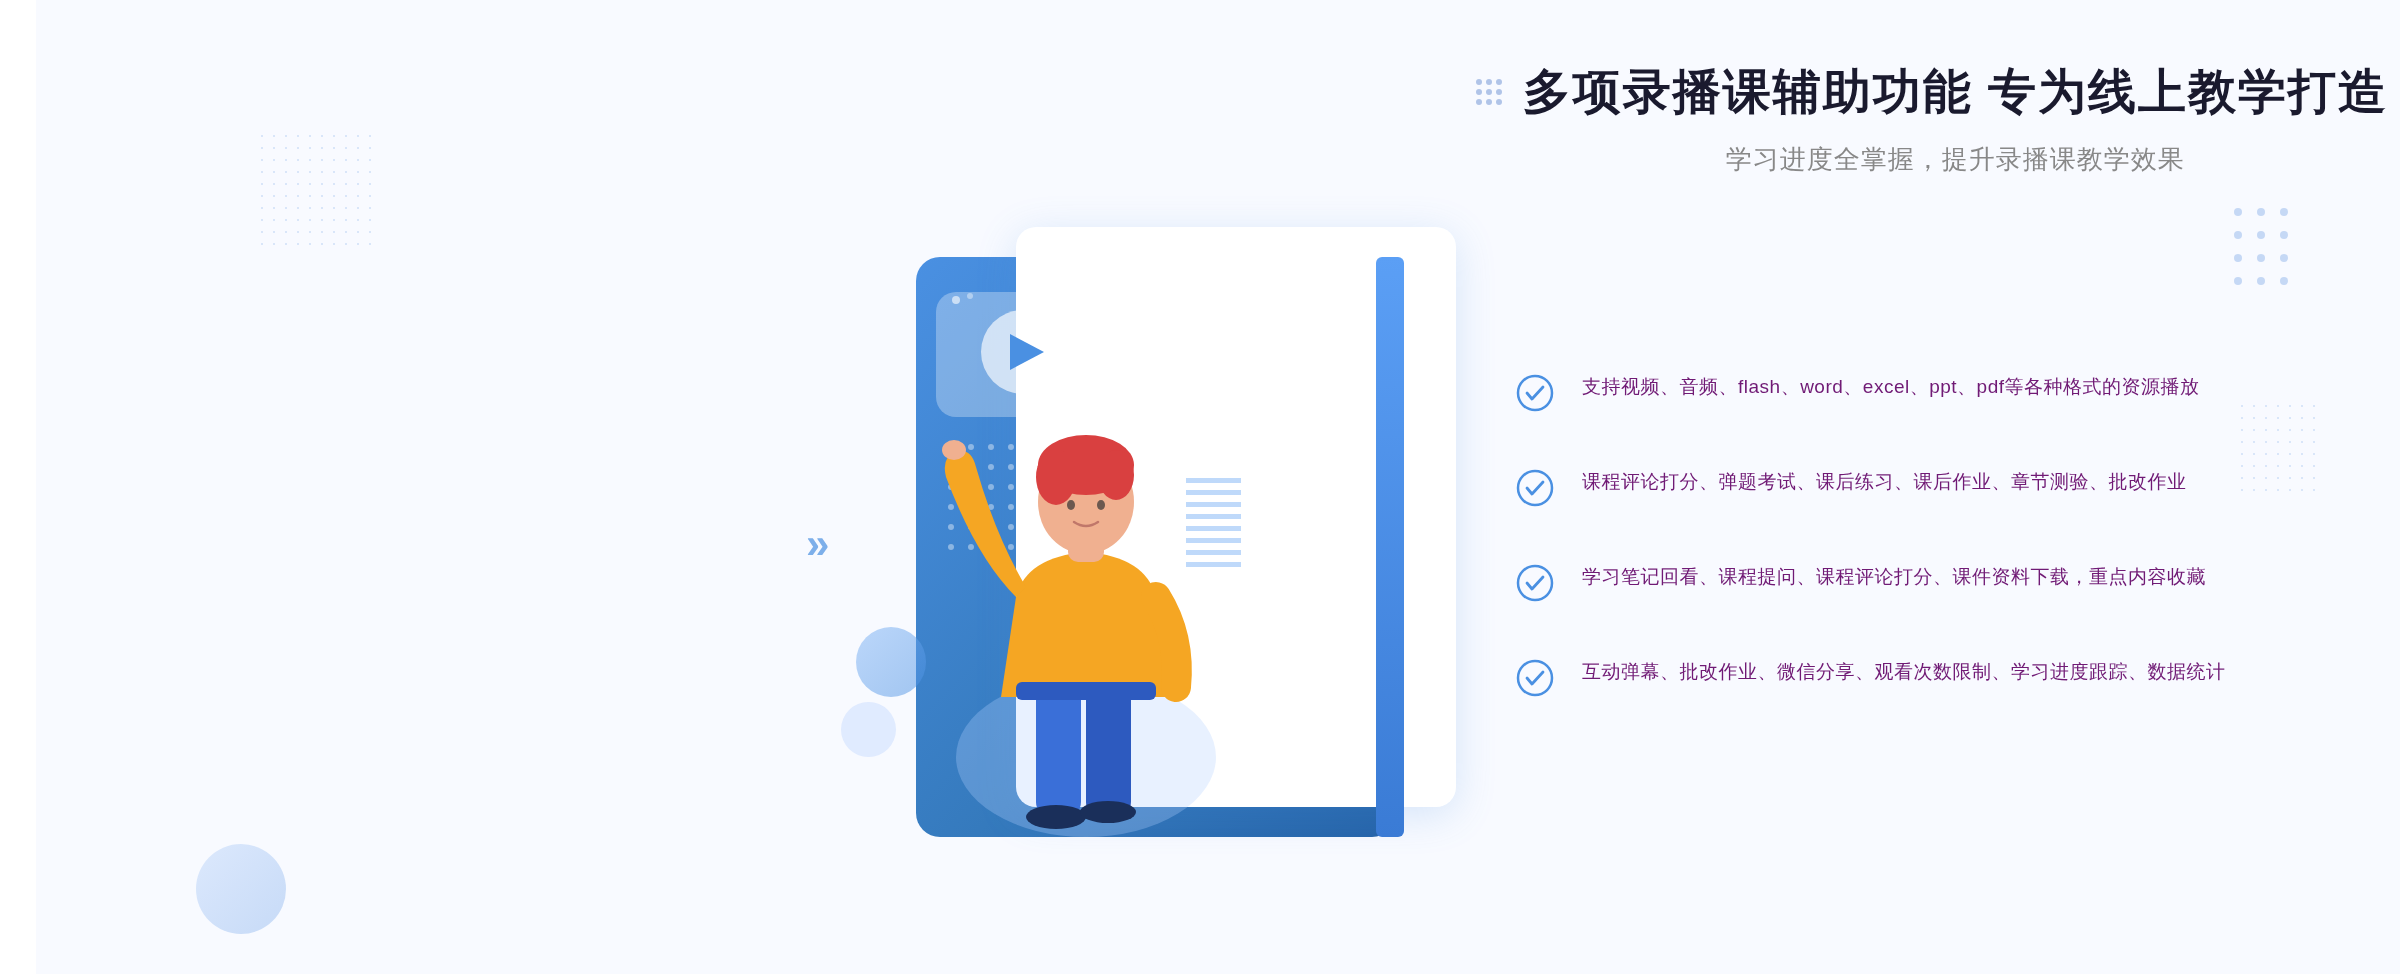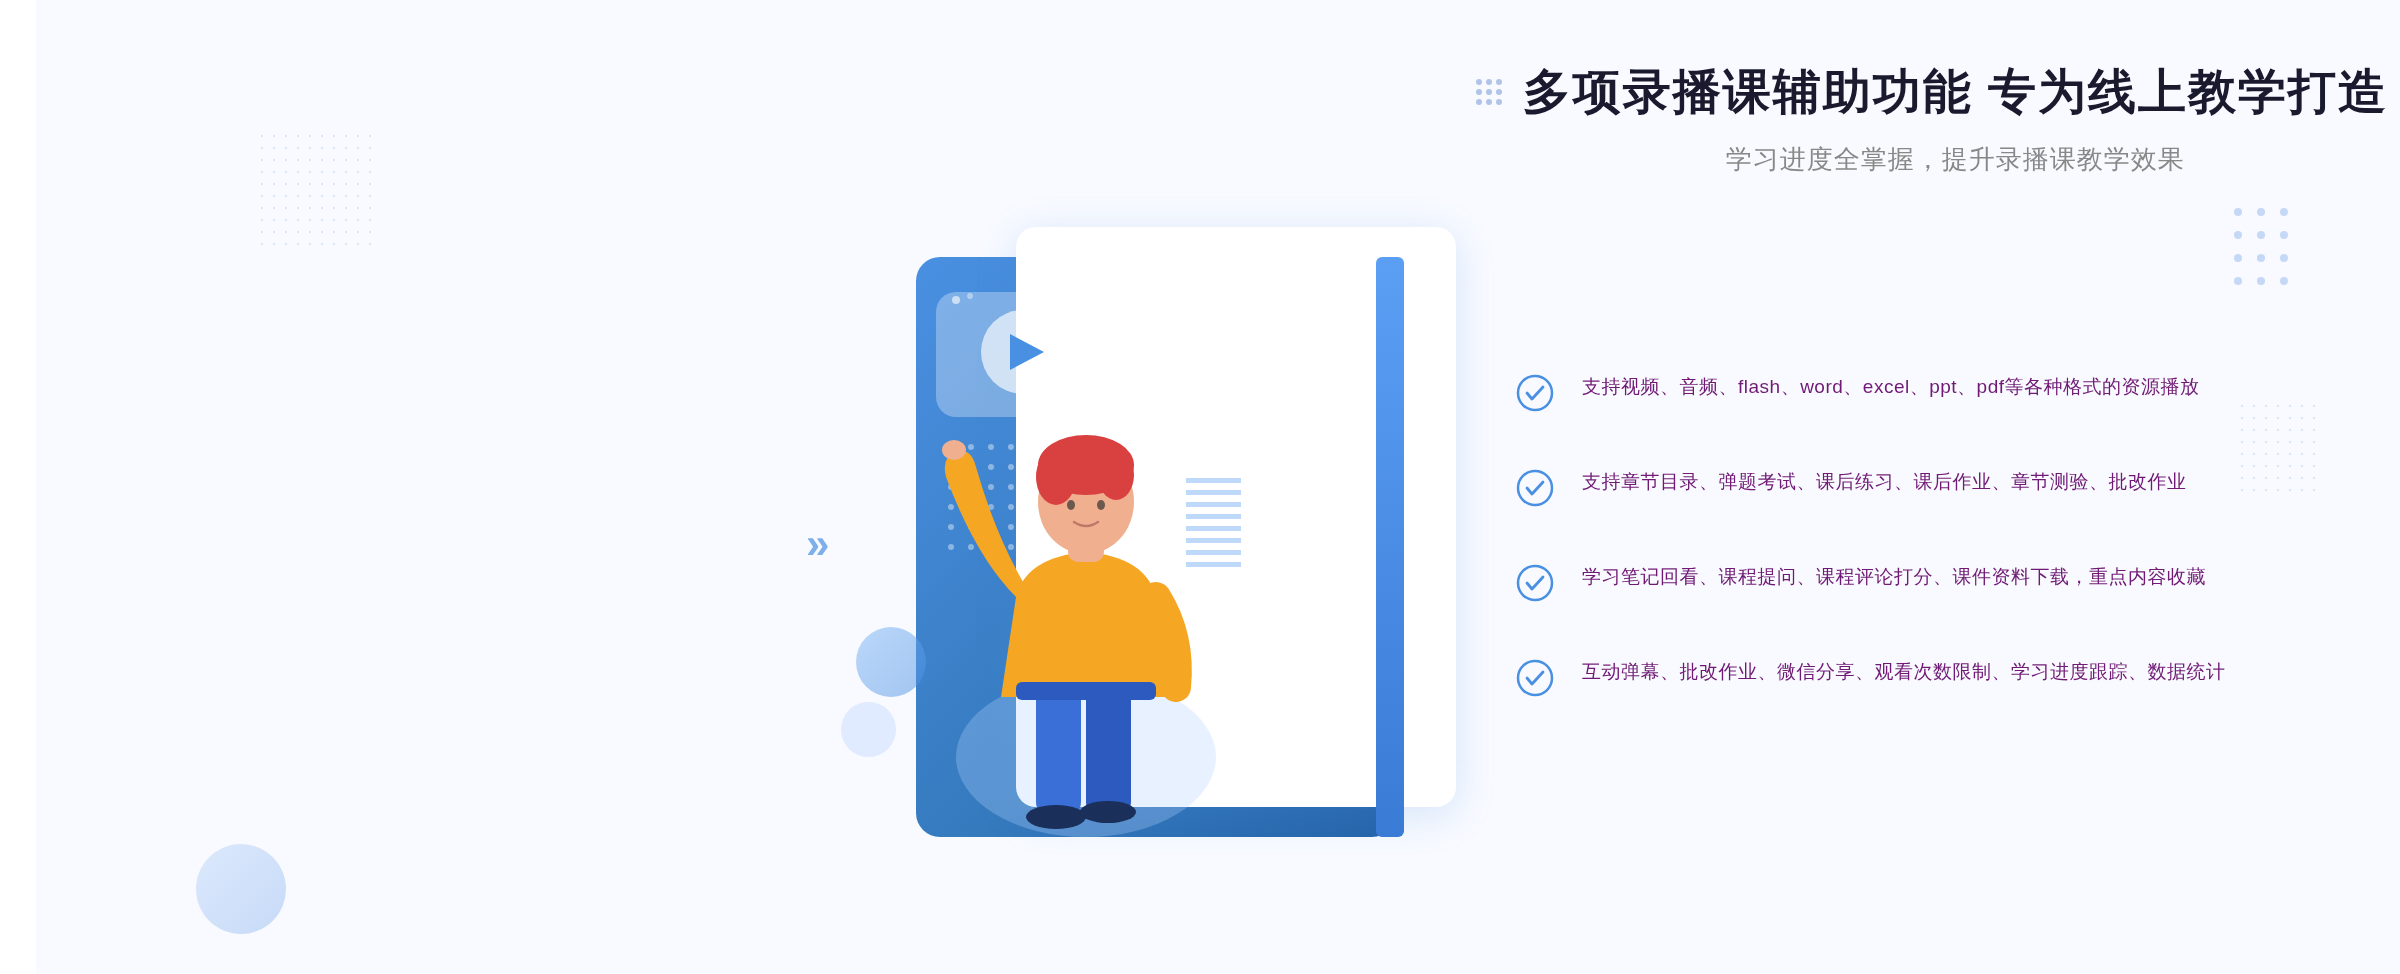--- a/index.html
+++ b/index.html
@@ -348,21 +348,21 @@
         <span class="feature-text">支持视频、音频、flash、word、excel、ppt、pdf等各种格式的资源播放</span>
       </div>
 
       <div class="feature-item">
         <div class="check-icon">
           <svg width="38" height="38" viewBox="0 0 38 38">
             <circle cx="19" cy="19" r="17" fill="none" stroke="#4a90e2" stroke-width="2.5"></circle>
             <polyline points="11,19 16,25 27,13" fill="none" stroke="#4a90e2" stroke-width="2.8" stroke-linecap="round" stroke-linejoin="round"></polyline>
           </svg>
         </div>
-        <span class="feature-text">支持章节目录、弹题考试、课后练习、课后作业、章节测验、批改作业</span>
+        <span class="feature-text">课程评论打分、弹题考试、课后练习、课后作业、章节测验、批改作业</span>
       </div>
 
       <div class="feature-item">
         <div class="check-icon">
           <svg width="38" height="38" viewBox="0 0 38 38">
             <circle cx="19" cy="19" r="17" fill="none" stroke="#4a90e2" stroke-width="2.5"></circle>
             <polyline points="11,19 16,25 27,13" fill="none" stroke="#4a90e2" stroke-width="2.8" stroke-linecap="round" stroke-linejoin="round"></polyline>
           </svg>
         </div>
         <span class="feature-text">学习笔记回看、课程提问、课程评论打分、课件资料下载，重点内容收藏</span>

